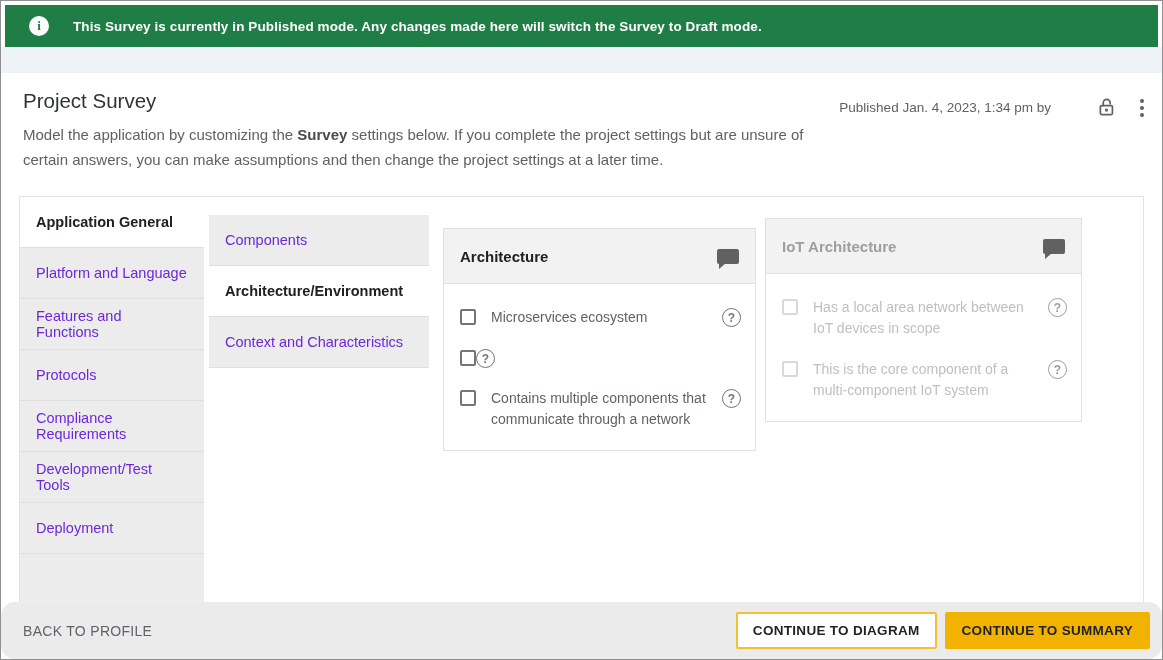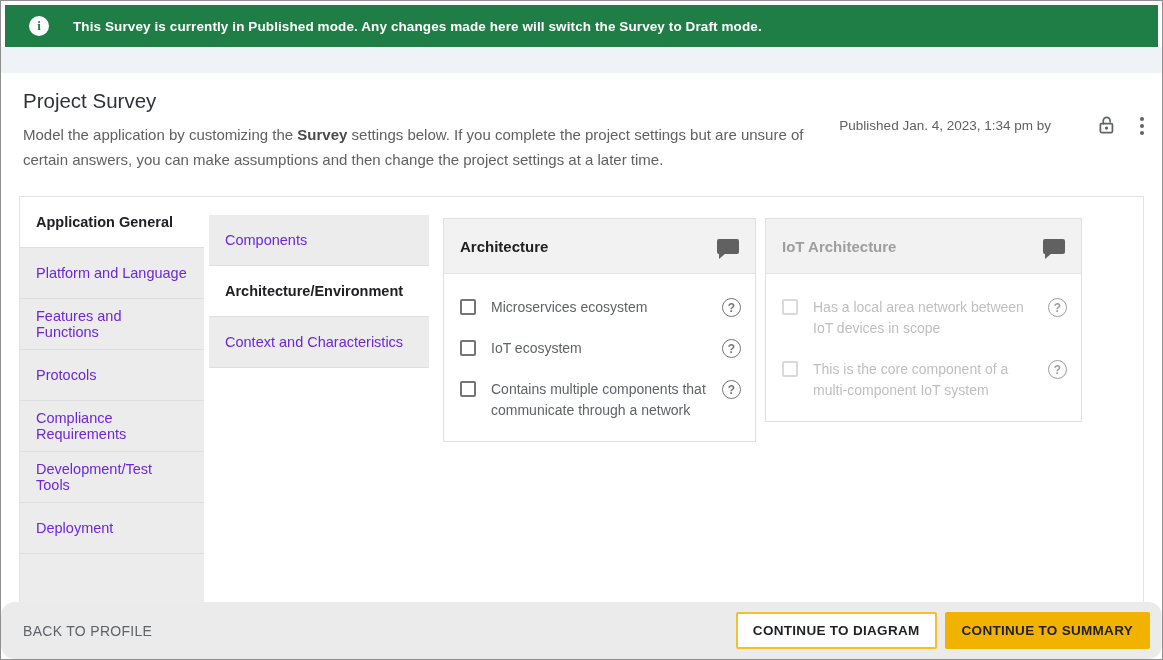--- a/index.html
+++ b/index.html
@@ -44,21 +44,21 @@
   .main { flex: 1; background: #ffffff; display: flex; flex-direction: column; overflow: hidden; }
 
   .doc-header { position: relative; padding: 16px 22px 0 22px; flex: none; }
   .page-title { font-size: 20.5px; font-weight: 500; color: #2f3337; margin-bottom: 9px; }
   .page-desc {
     font-size: 15px; line-height: 25px; color: #616161;
     max-width: 805px; margin-bottom: 24px;
   }
   .page-desc b { color: #4a4a4a; }
   .doc-meta {
-    position: absolute; top: 40px; right: 16px;
+    position: absolute; top: 22px; right: 16px;
     display: flex; align-items: center;
   }
   .published-text { font-size: 13.5px; color: #616161; margin-right: 44px; }
   .lock-btn, .kebab-btn { background: none; border: none; cursor: pointer; display: flex; align-items: center; justify-content: center; }
   .kebab-btn { margin-left: 20px; flex-direction: column; padding: 2px; }
   .kebab-btn .dot { width: 4px; height: 4px; border-radius: 50%; background: #5f6368; margin: 1.6px 0; }
 
   
   .panel {
     flex: 1;
@@ -94,21 +94,21 @@
     padding: 21px 12px 0 14px;
     display: flex;
     align-items: flex-start;
     gap: 9px;
     background: #ffffff;
   }
   .card {
     border: 1px solid #e0e0e0;
     background: #ffffff;
   }
-  .card-architecture { width: 313px; }
+  .card-architecture { width: 313px; margin-top: 10px; }
   .card-iot { width: 317px; }
   .card-header {
     height: 55px;
     background: #f2f2f2;
     border-bottom: 1px solid #e3e3e3;
     display: flex; align-items: center;
     padding: 0 16px;
   }
   .card-title { flex: 1; font-size: 15px; font-weight: 700; color: #212121; }
   .comment-icon { width: 22px; height: 15px; background: #616161; border-radius: 2px; position: relative; flex: none; cursor: pointer; }
@@ -228,21 +228,20 @@
           <span class="comment-icon"></span>
         </div>
         <div class="card-body">
           <div class="q-row">
             <span class="checkbox"></span>
             <span class="q-label">Microservices ecosystem</span>
             <span class="help-icon">?</span>
           </div>
           <div class="q-row">
             <span class="checkbox"></span>
-            <span class="q-label">IoT ecosystem</span>
             <span class="help-icon">?</span>
           </div>
           <div class="q-row">
             <span class="checkbox"></span>
             <span class="q-label">Contains multiple components that communicate through a network</span>
             <span class="help-icon">?</span>
           </div>
         </div>
       </div>
 

